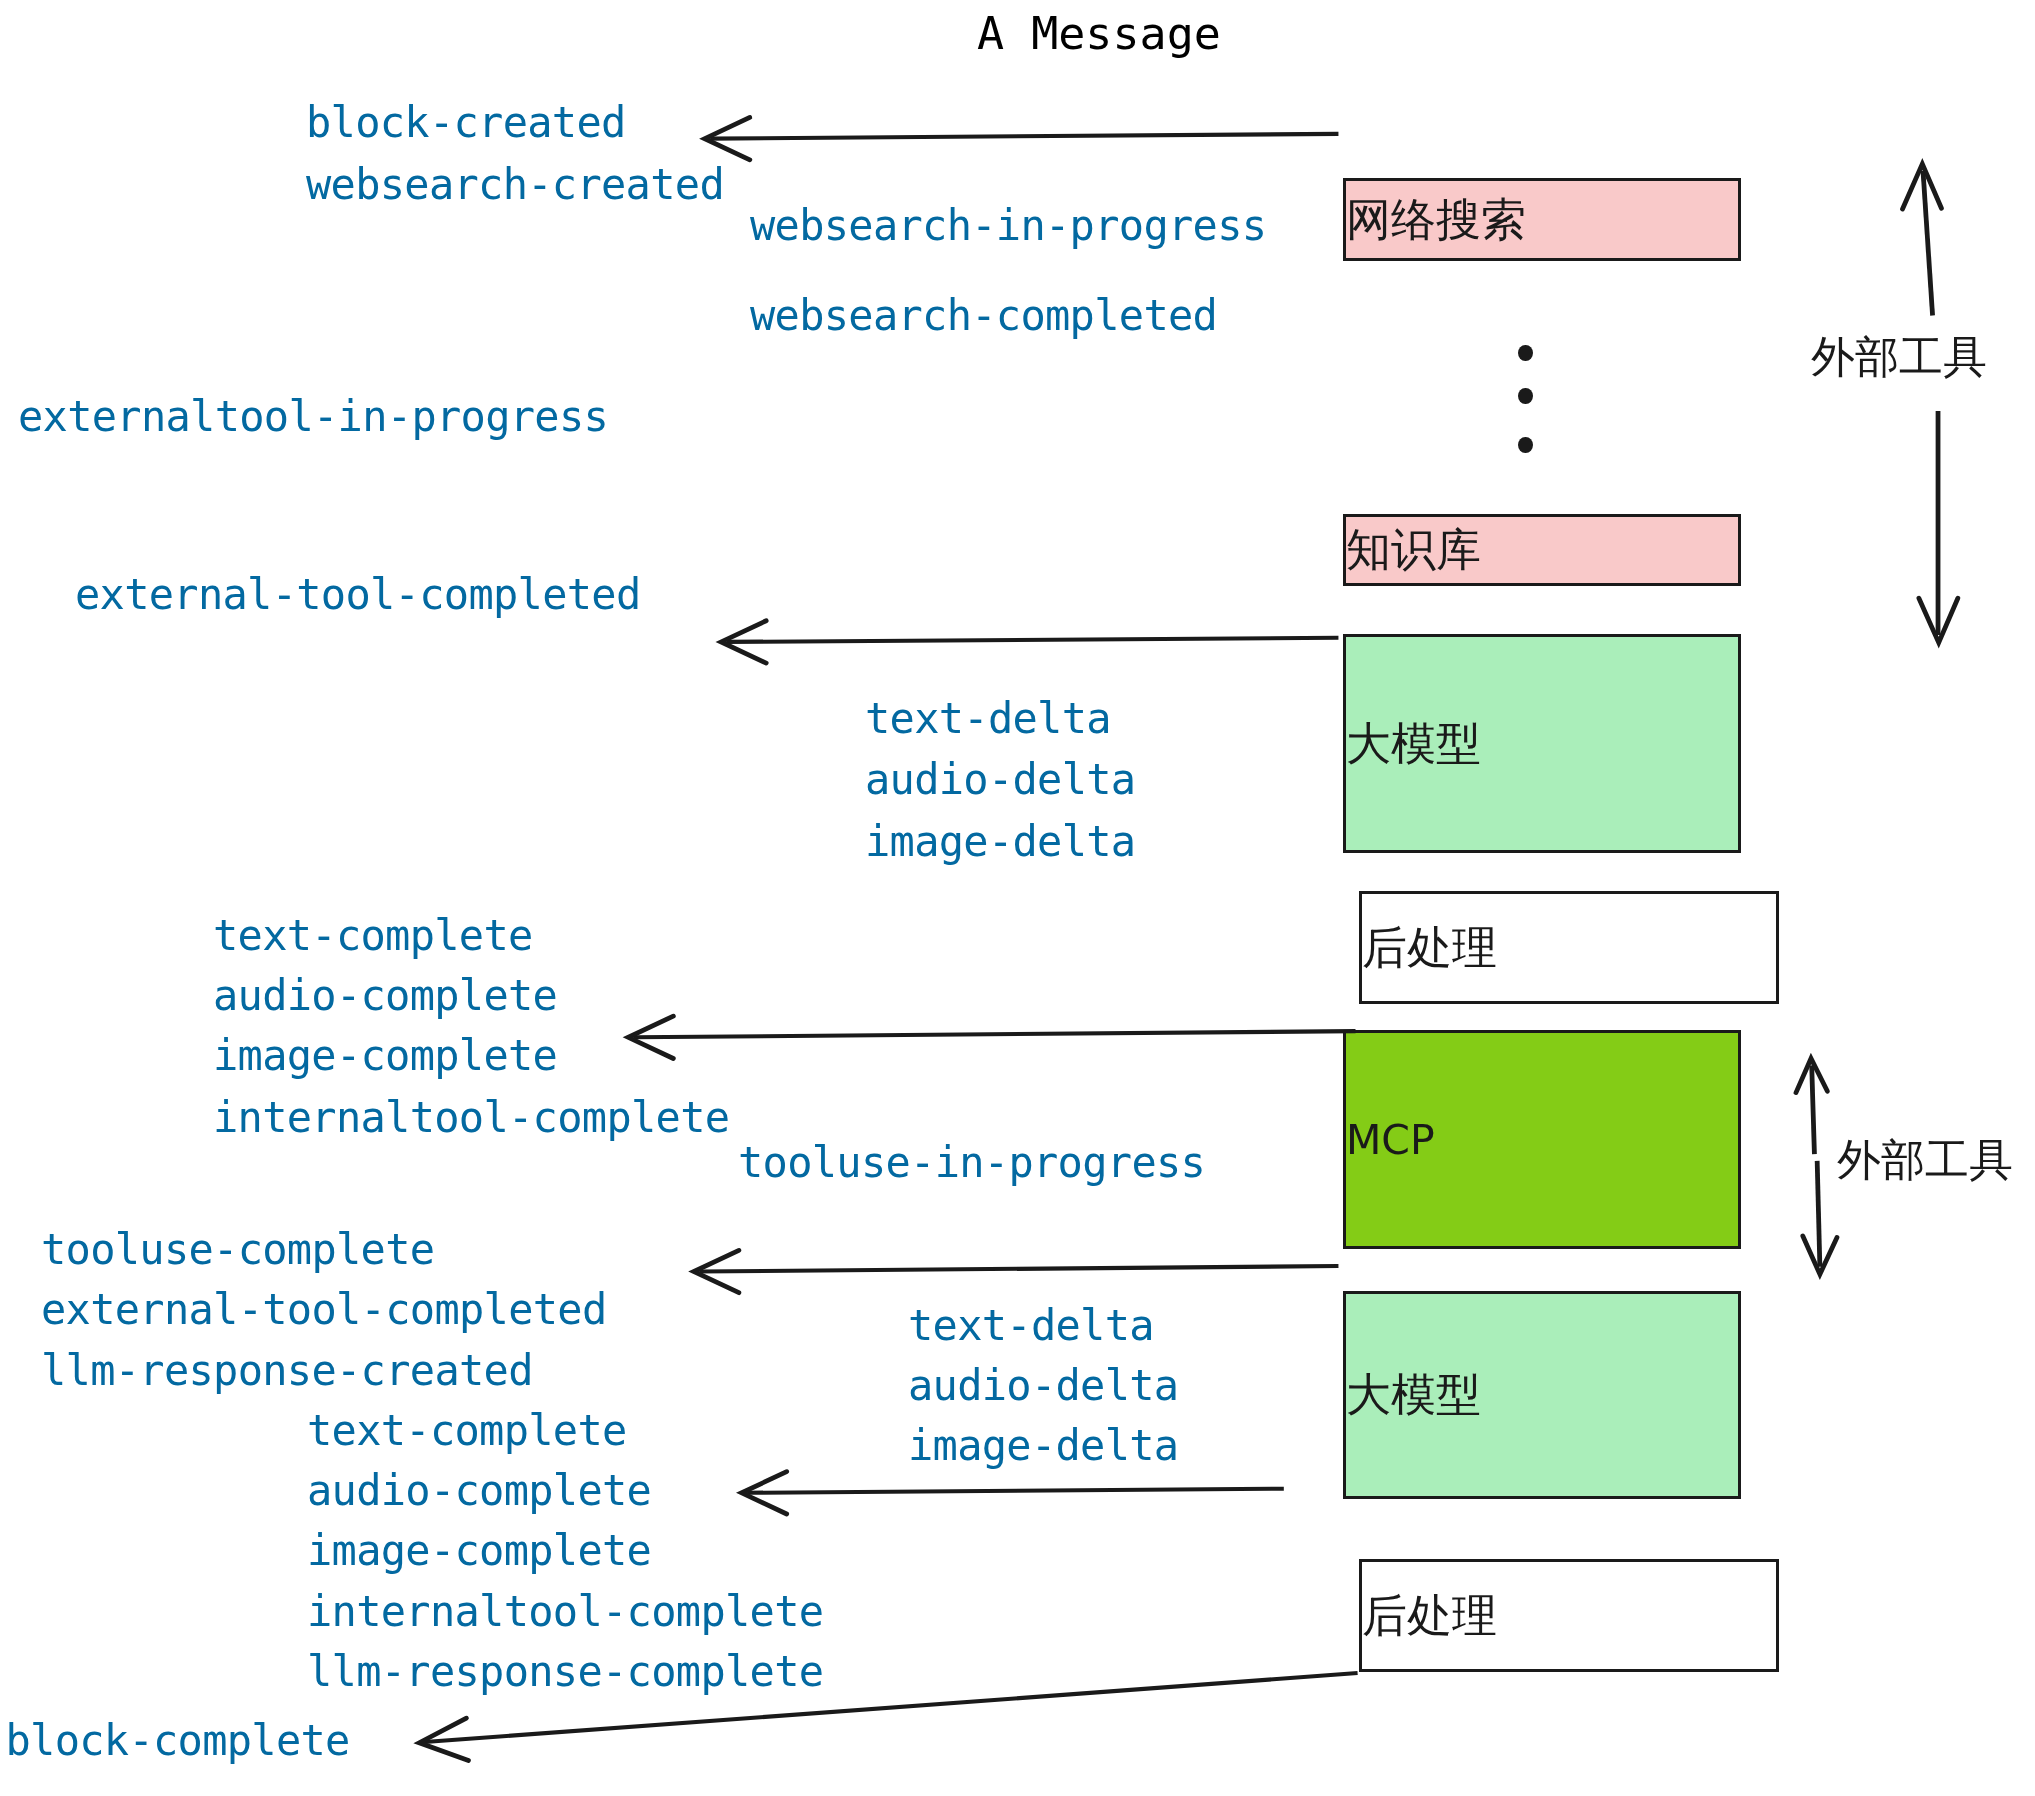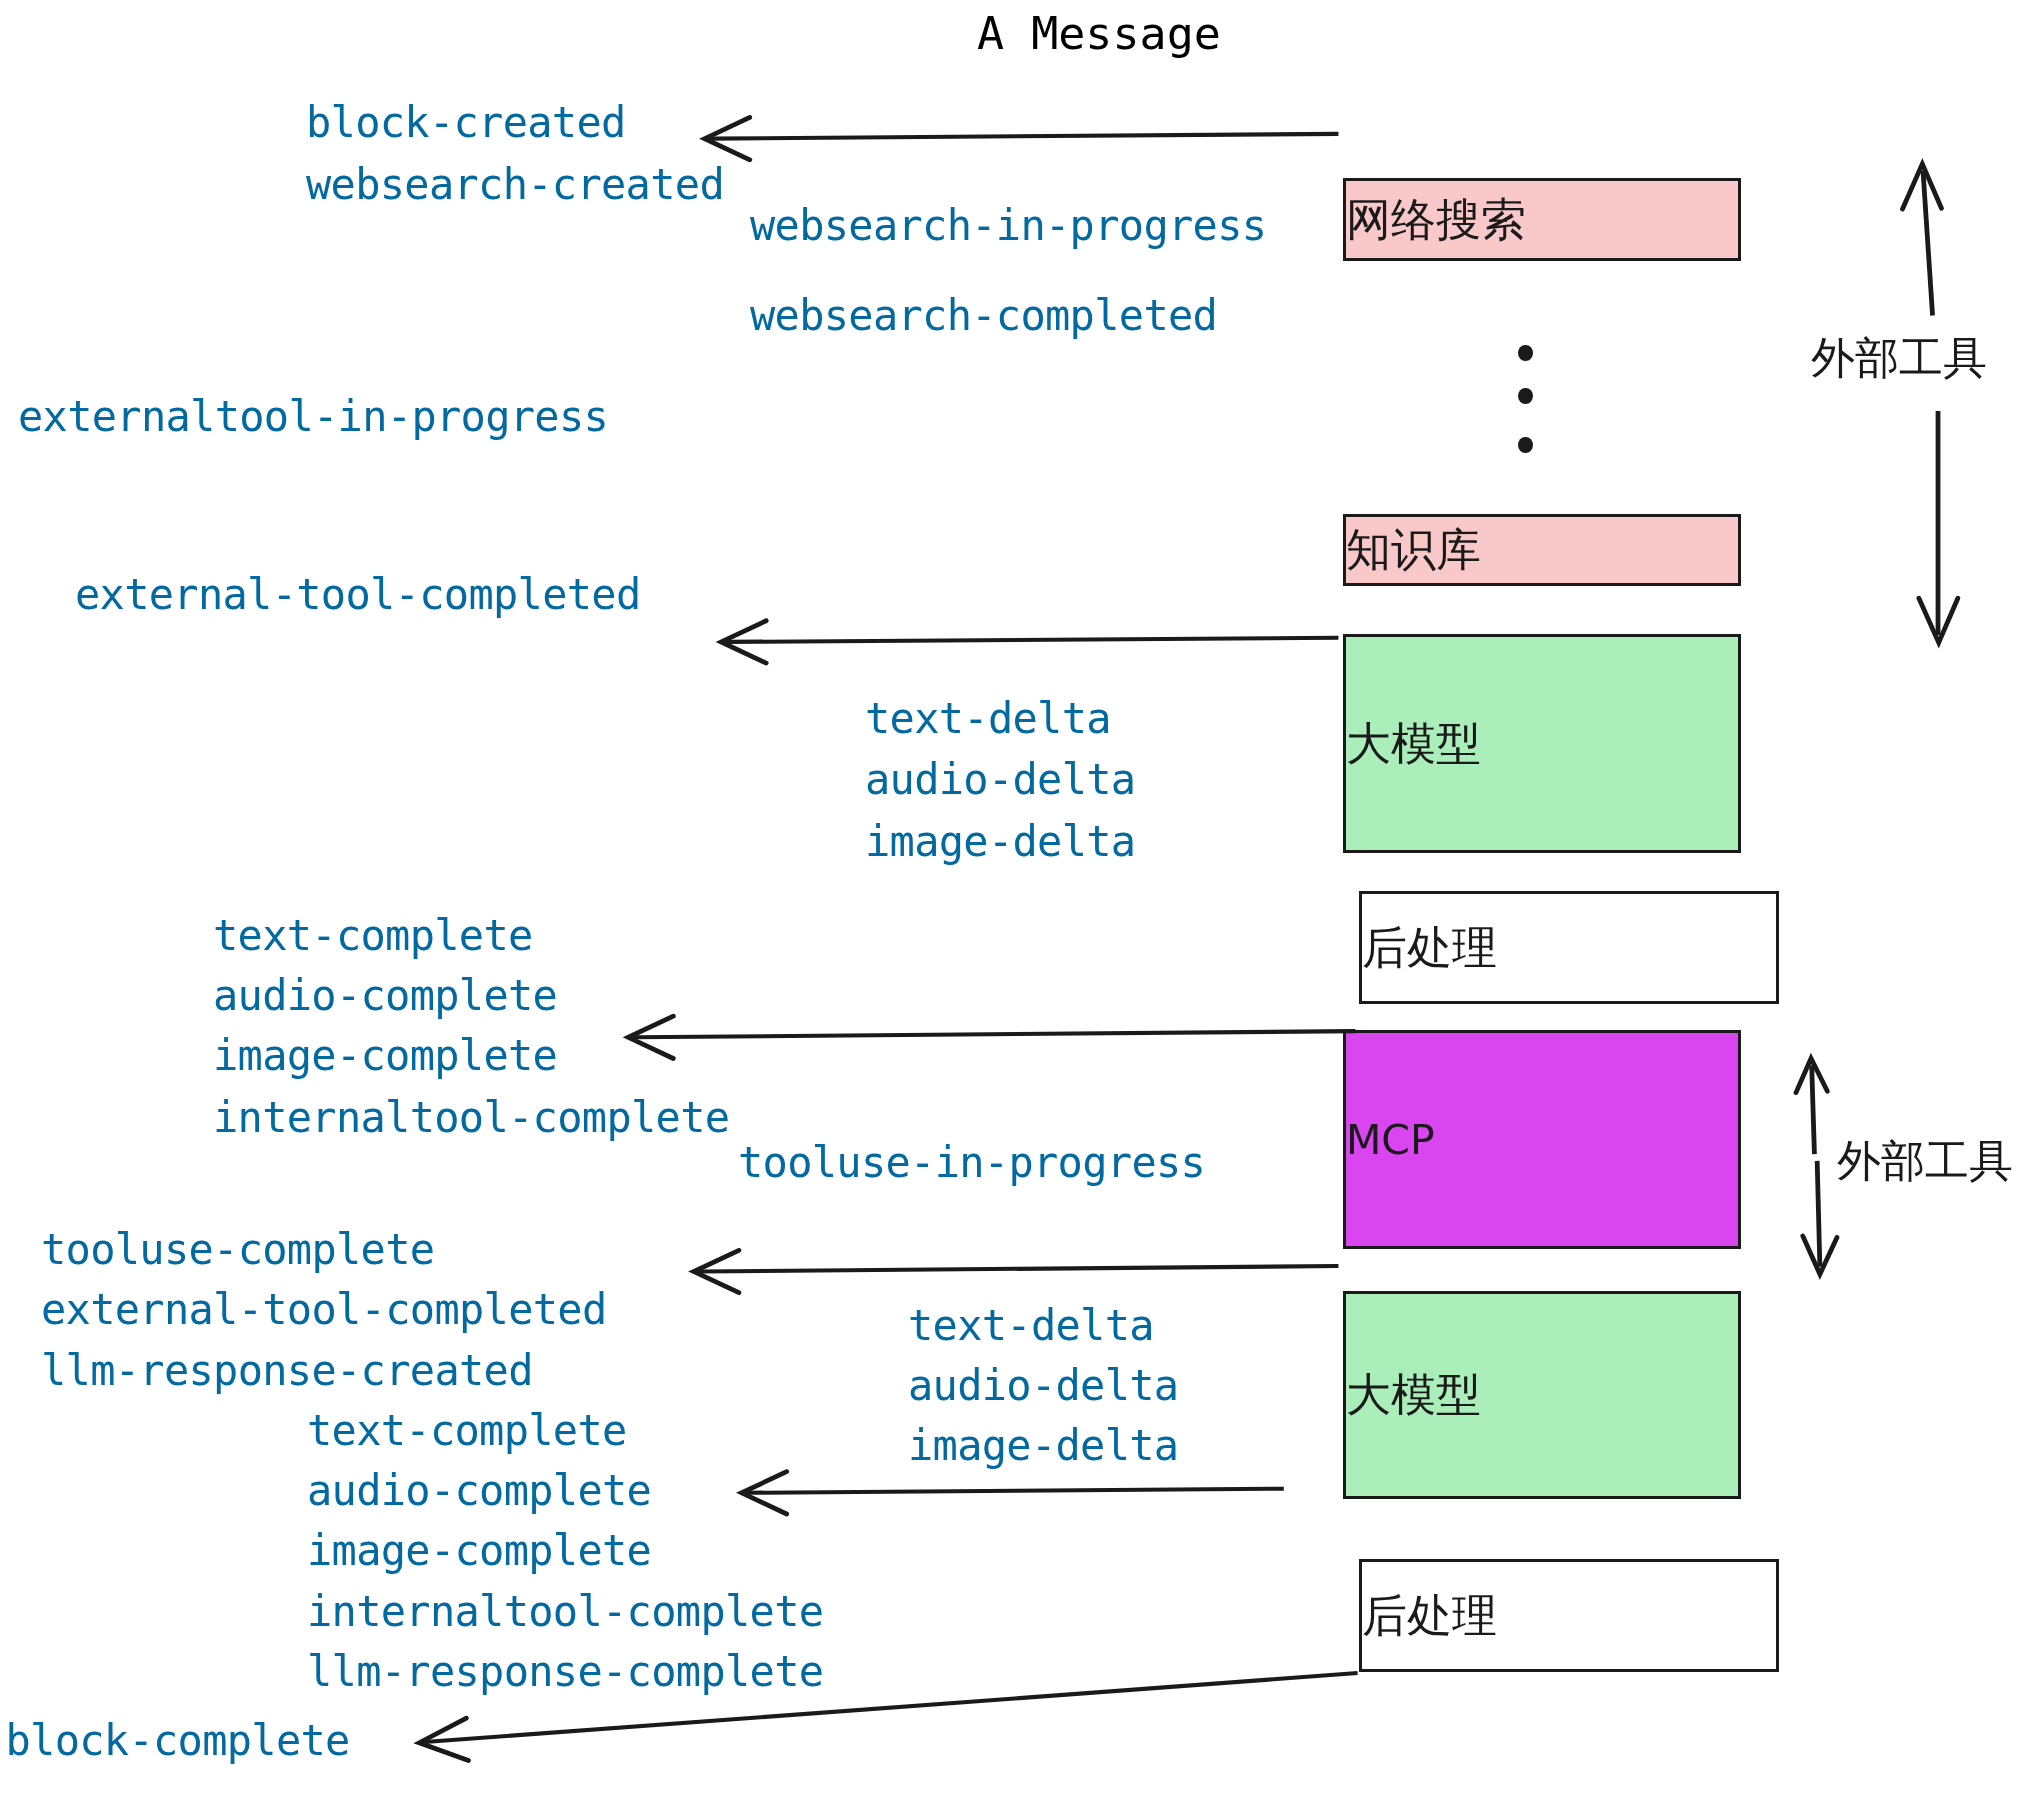--- a/index.html
+++ b/index.html
@@ -16,21 +16,21 @@
     position:absolute;
     font-family:"DejaVu Sans Mono", monospace;
     font-size:42px;
     line-height:1;
     white-space:nowrap;
     color:#0369a1;
     letter-spacing:-0.7px;
   }
   .cjk{
     position:absolute;
-    font-family:Liberation Sans, sans-serif;
+    font-family:Liberation Serif, serif;
     font-size:42px;
     line-height:1;
     white-space:nowrap;
     color:#1a1a1a;
   }
   .box{
     position:absolute;
     box-sizing:border-box;
     border:3.4px solid #1a1a1a;
     display:flex;
@@ -83,21 +83,21 @@
   </div>
 
   <div class="box" style="left:1343px;top:634px;width:398px;height:219px;background:#aaeeba;">
     <span>大模型</span>
   </div>
 
   <div class="box" style="left:1359px;top:891px;width:420px;height:113px;background:#ffffff;">
     <span>后处理</span>
   </div>
 
-  <div class="box mcp" style="left:1343px;top:1030px;width:398px;height:219px;background:#d946ef;">
+  <div class="box mcp" style="left:1343px;top:1030px;width:398px;height:219px;background:#84cc16;">
     <span>MCP</span>
   </div>
 
   <div class="box" style="left:1343px;top:1291px;width:398px;height:208px;background:#aaeeba;">
     <span>大模型</span>
   </div>
 
   <div class="box" style="left:1359px;top:1559px;width:420px;height:113px;background:#ffffff;">
     <span>后处理</span>
   </div>

